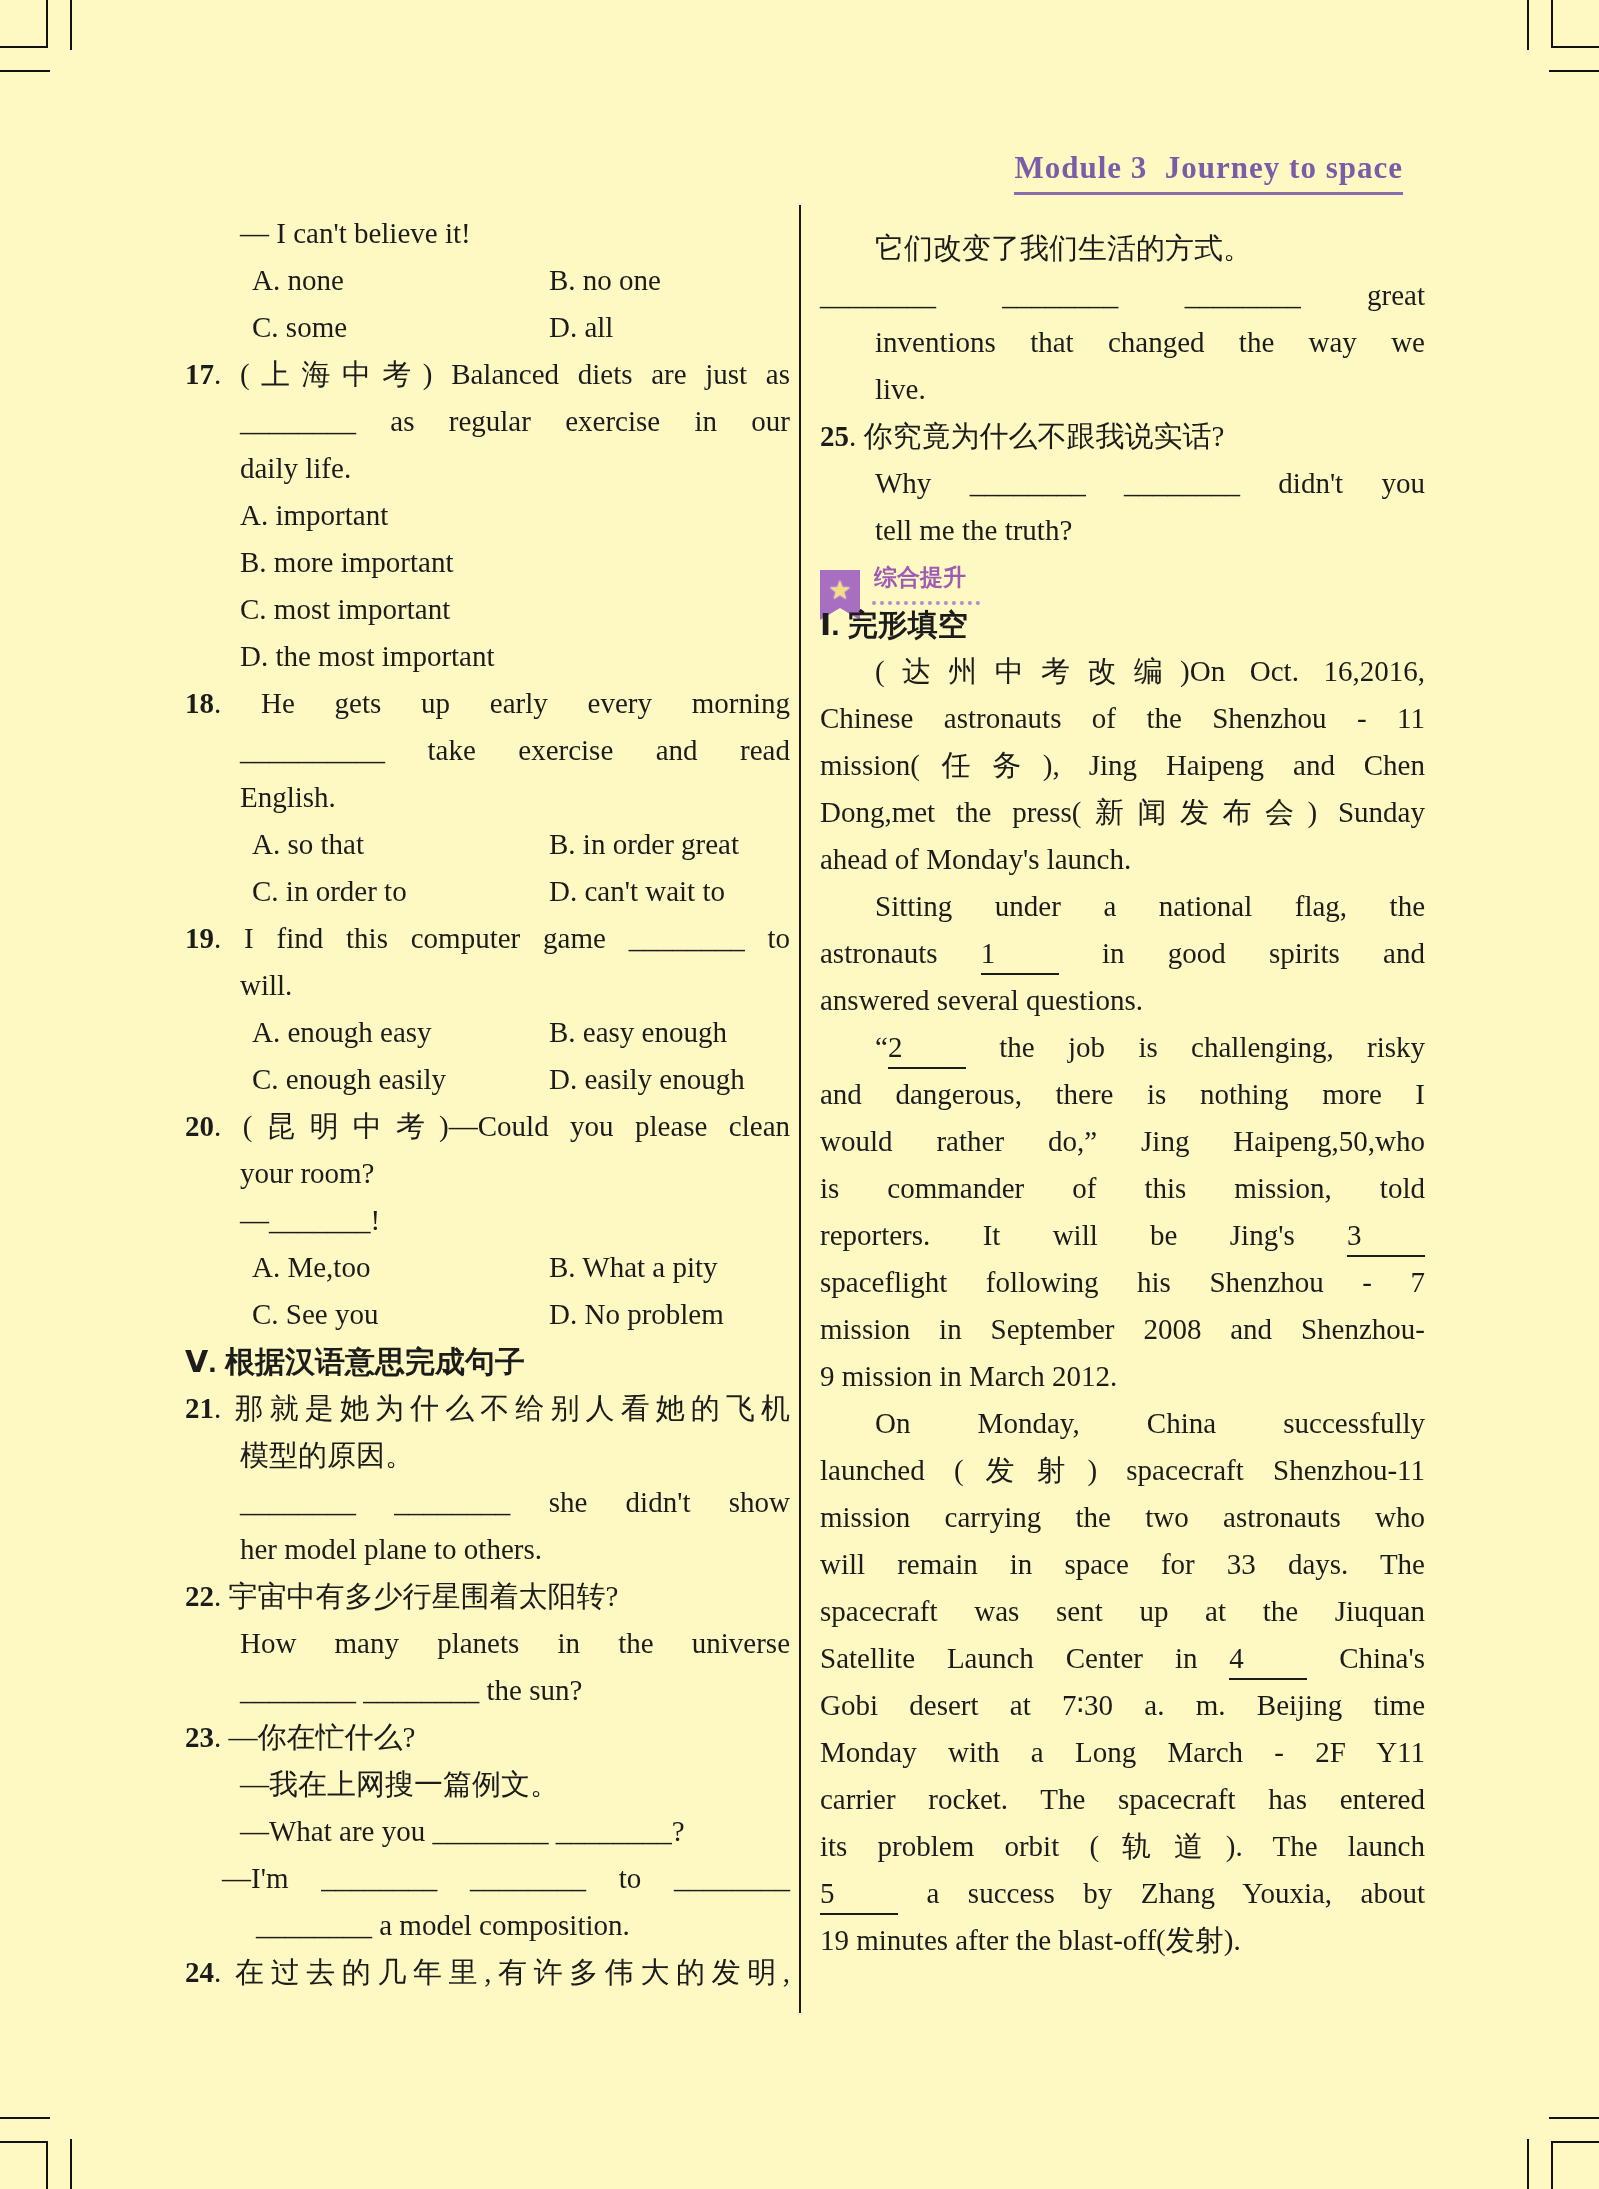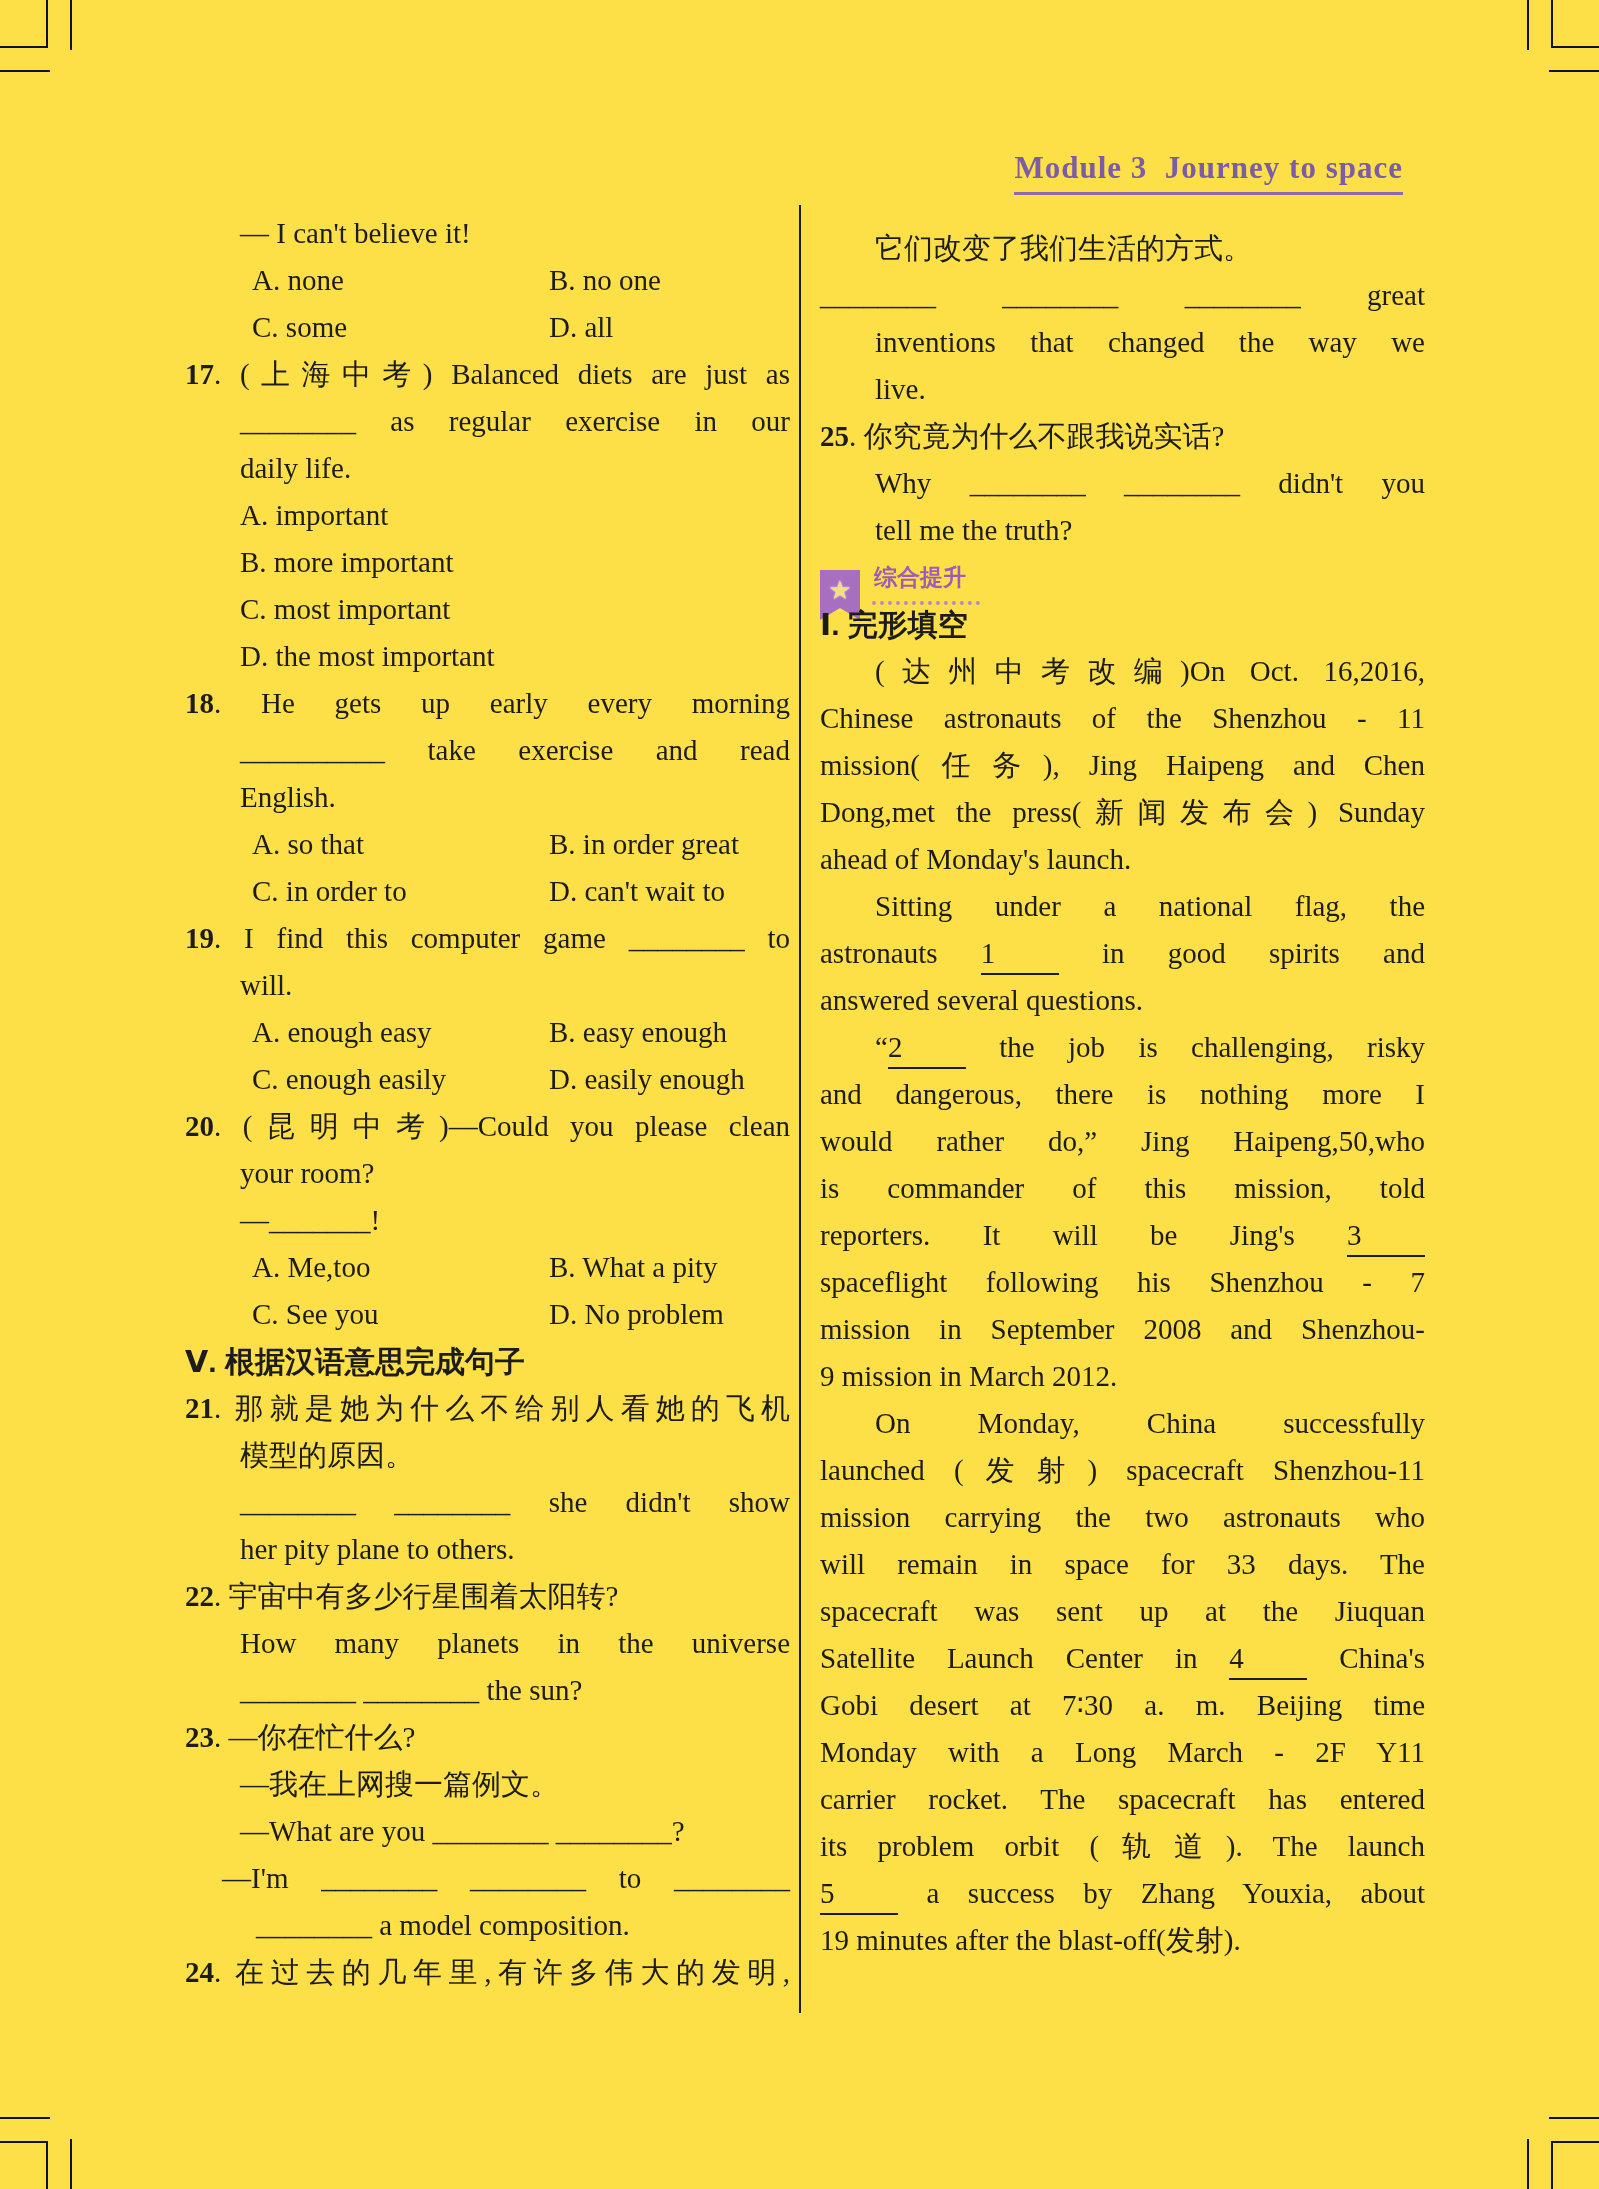--- a/index.html
+++ b/index.html
@@ -1,16 +1,16 @@
 <!DOCTYPE html>
 <html><head>
 <meta charset="utf-8">
 <style>
   html,body{margin:0;padding:0;background:#ffffff;}
-  #page{position:relative;width:1599px;height:2189px;background:#fde047;overflow:hidden;
+  #page{position:relative;width:1599px;height:2189px;background:#fef9c3;overflow:hidden;
         font-family:"Liberation Serif","DejaVu Serif",serif;color:#1c1c1c;}
 
   
   .mark{position:absolute;background:#111;}
   
   .tl-v-out{left:70px;top:0;width:2px;height:50px;}
   .tl-v-in{left:46px;top:0;width:2px;height:48px;}
   .tl-h-out{left:0;top:70px;width:50px;height:2px;}
   .tl-h-in{left:0;top:46px;width:48px;height:2px;}
   
@@ -119,21 +119,21 @@
       <div class="line i1"><span class="opt">C. enough easily</span><span class="opt opt-b">D. easily enough</span></div>
       <div class="line j"><b>20</b>. (昆明中考)—Could you please clean</div>
       <div class="line i1">your room?</div>
       <div class="line i1">—_______!</div>
       <div class="line i1"><span class="opt">A. Me,too</span><span class="opt opt-b">B. What a pity</span></div>
       <div class="line i1"><span class="opt">C. See you</span><span class="opt opt-b">D. No problem</span></div>
       <div class="line hd"><b>Ⅴ. 根据汉语意思完成句子</b></div>
       <div class="line j"><b>21</b>. 那就是她为什么不给别人看她的飞机</div>
       <div class="line i1">模型的原因。</div>
       <div class="line i1 j">________ ________ she didn't show</div>
-      <div class="line i1">her pity plane to others.</div>
+      <div class="line i1">her model plane to others.</div>
       <div class="line"><b>22</b>. 宇宙中有多少行星围着太阳转?</div>
       <div class="line i1 j">How many planets in the universe</div>
       <div class="line i1">________ ________ the sun?</div>
       <div class="line"><b>23</b>. —你在忙什么?</div>
       <div class="line i1">—我在上网搜一篇例文。</div>
       <div class="line i1">—What are you ________ ________?</div>
       <div class="line i2 j">—I'm ________ ________ to ________</div>
       <div class="line i3">________ a model composition.</div>
       <div class="line j"><b>24</b>. 在过去的几年里,有许多伟大的发明,</div>
     </div>

